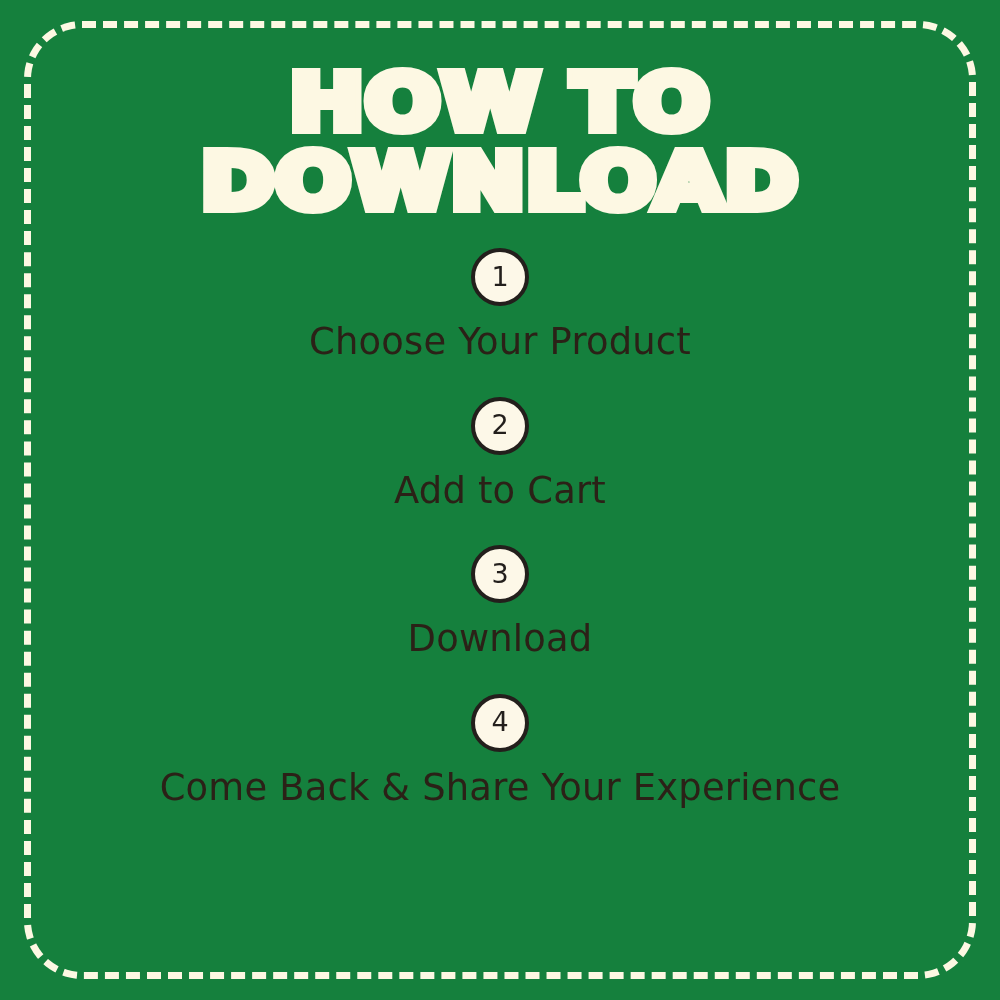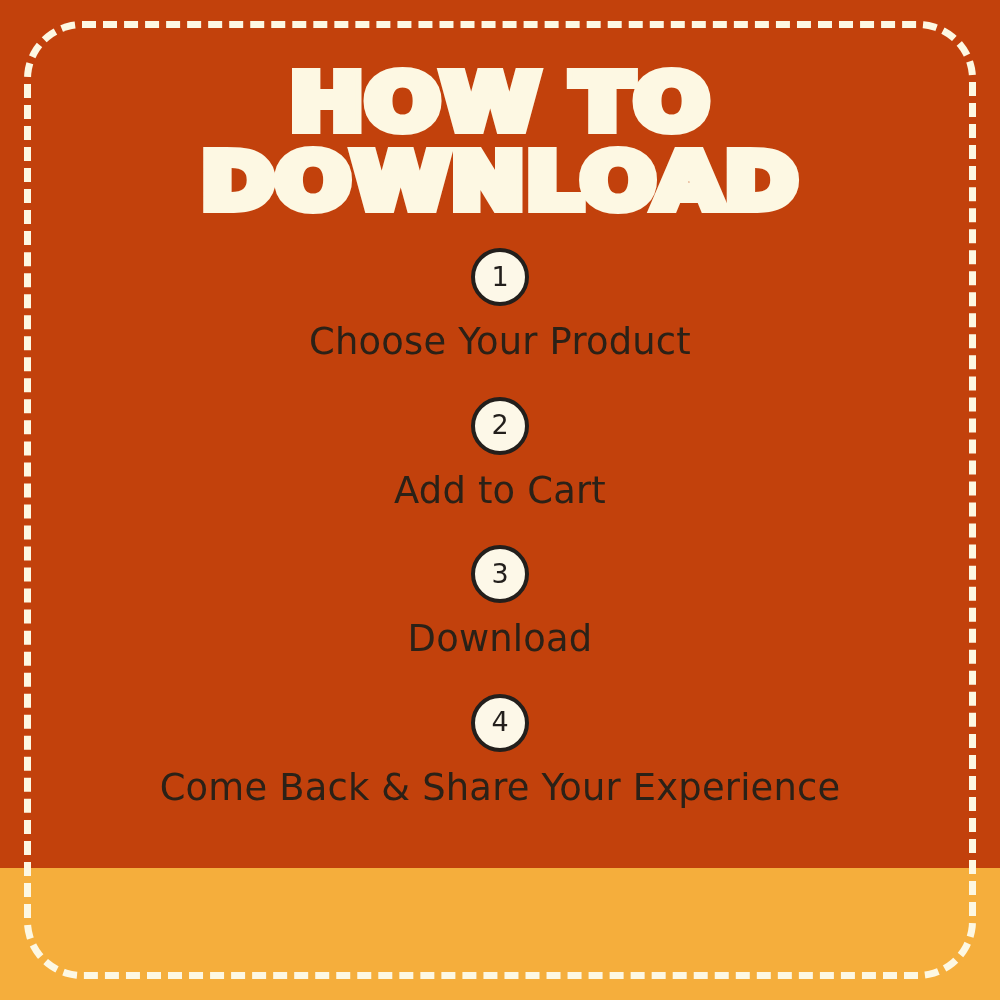--- a/index.html
+++ b/index.html
@@ -10,22 +10,22 @@
     width: 1000px;
     height: 1000px;
     background: #F5AE3C;
     font-family: "Liberation Sans", sans-serif;
     overflow: hidden;
   }
 
   .poster {
     position: relative;
     width: 1000px;
-    height: 868px;
-    background: #c2410c;
+    height: 1000px;
+    background: #15803d;
     box-sizing: border-box;
   }
 
   
   .dashed-frame {
     position: absolute;
     left: 24px;
     top: 21px;
     width: 952px;
     height: 958px;

